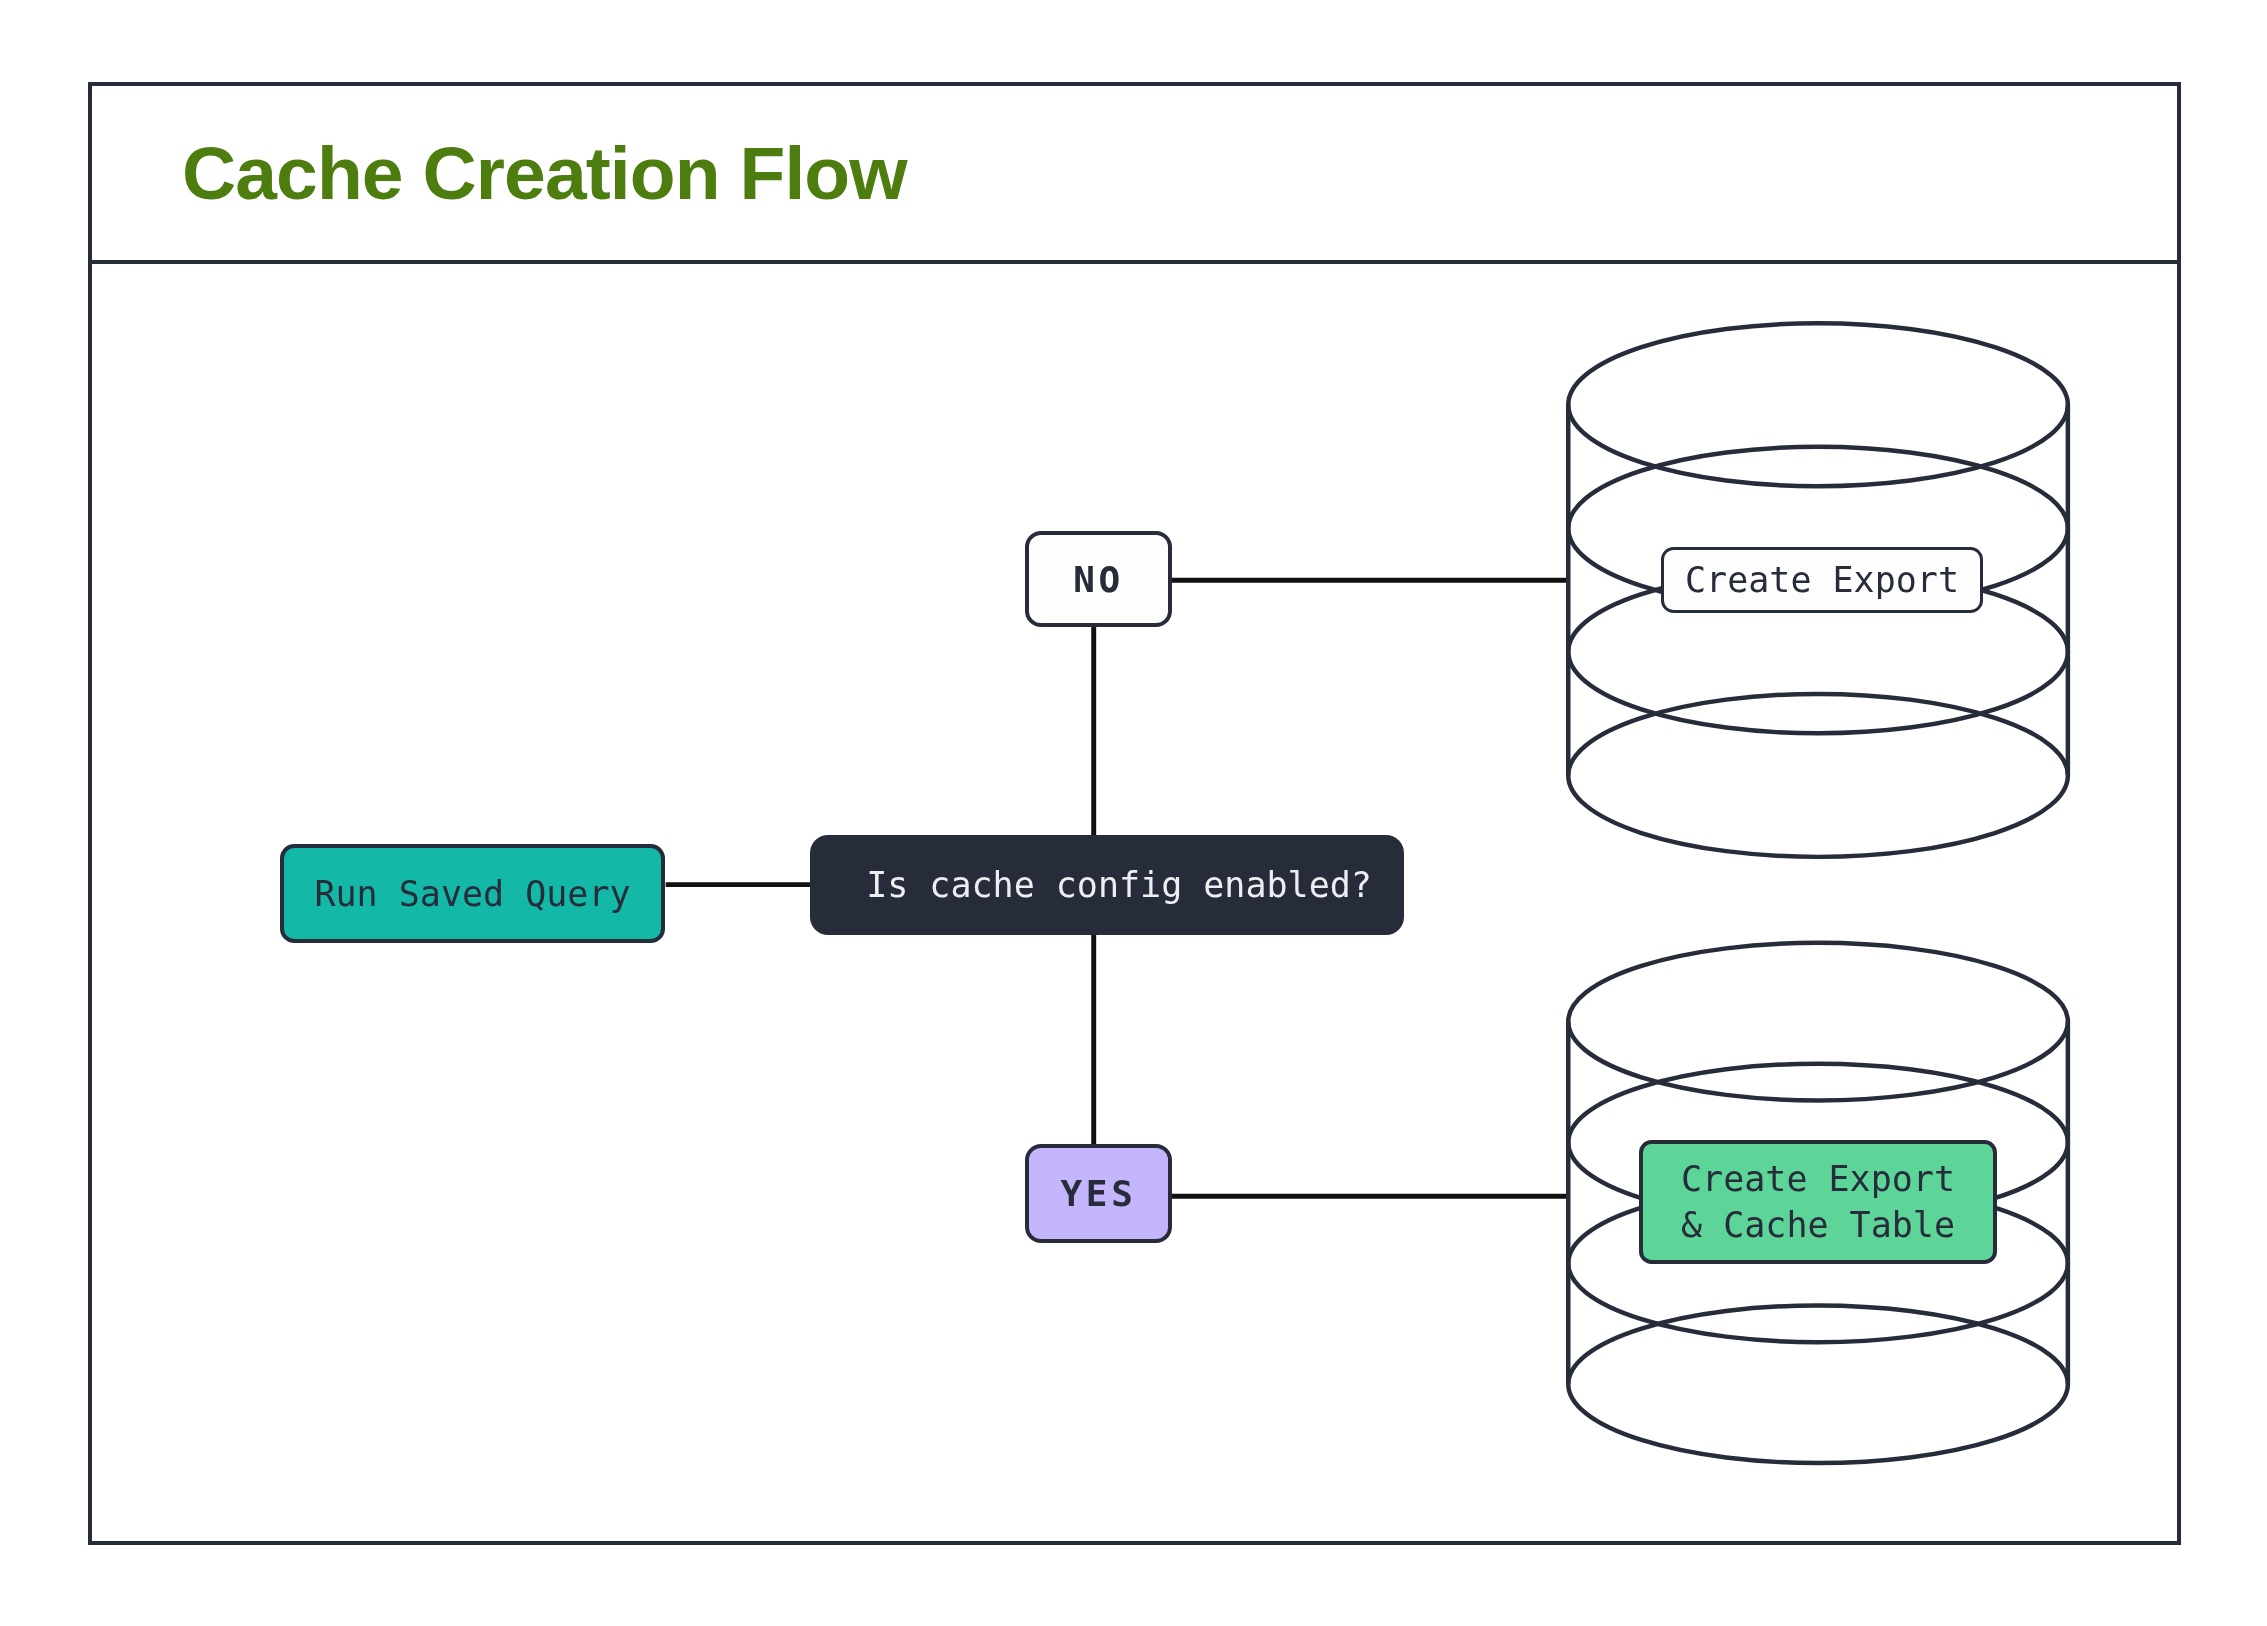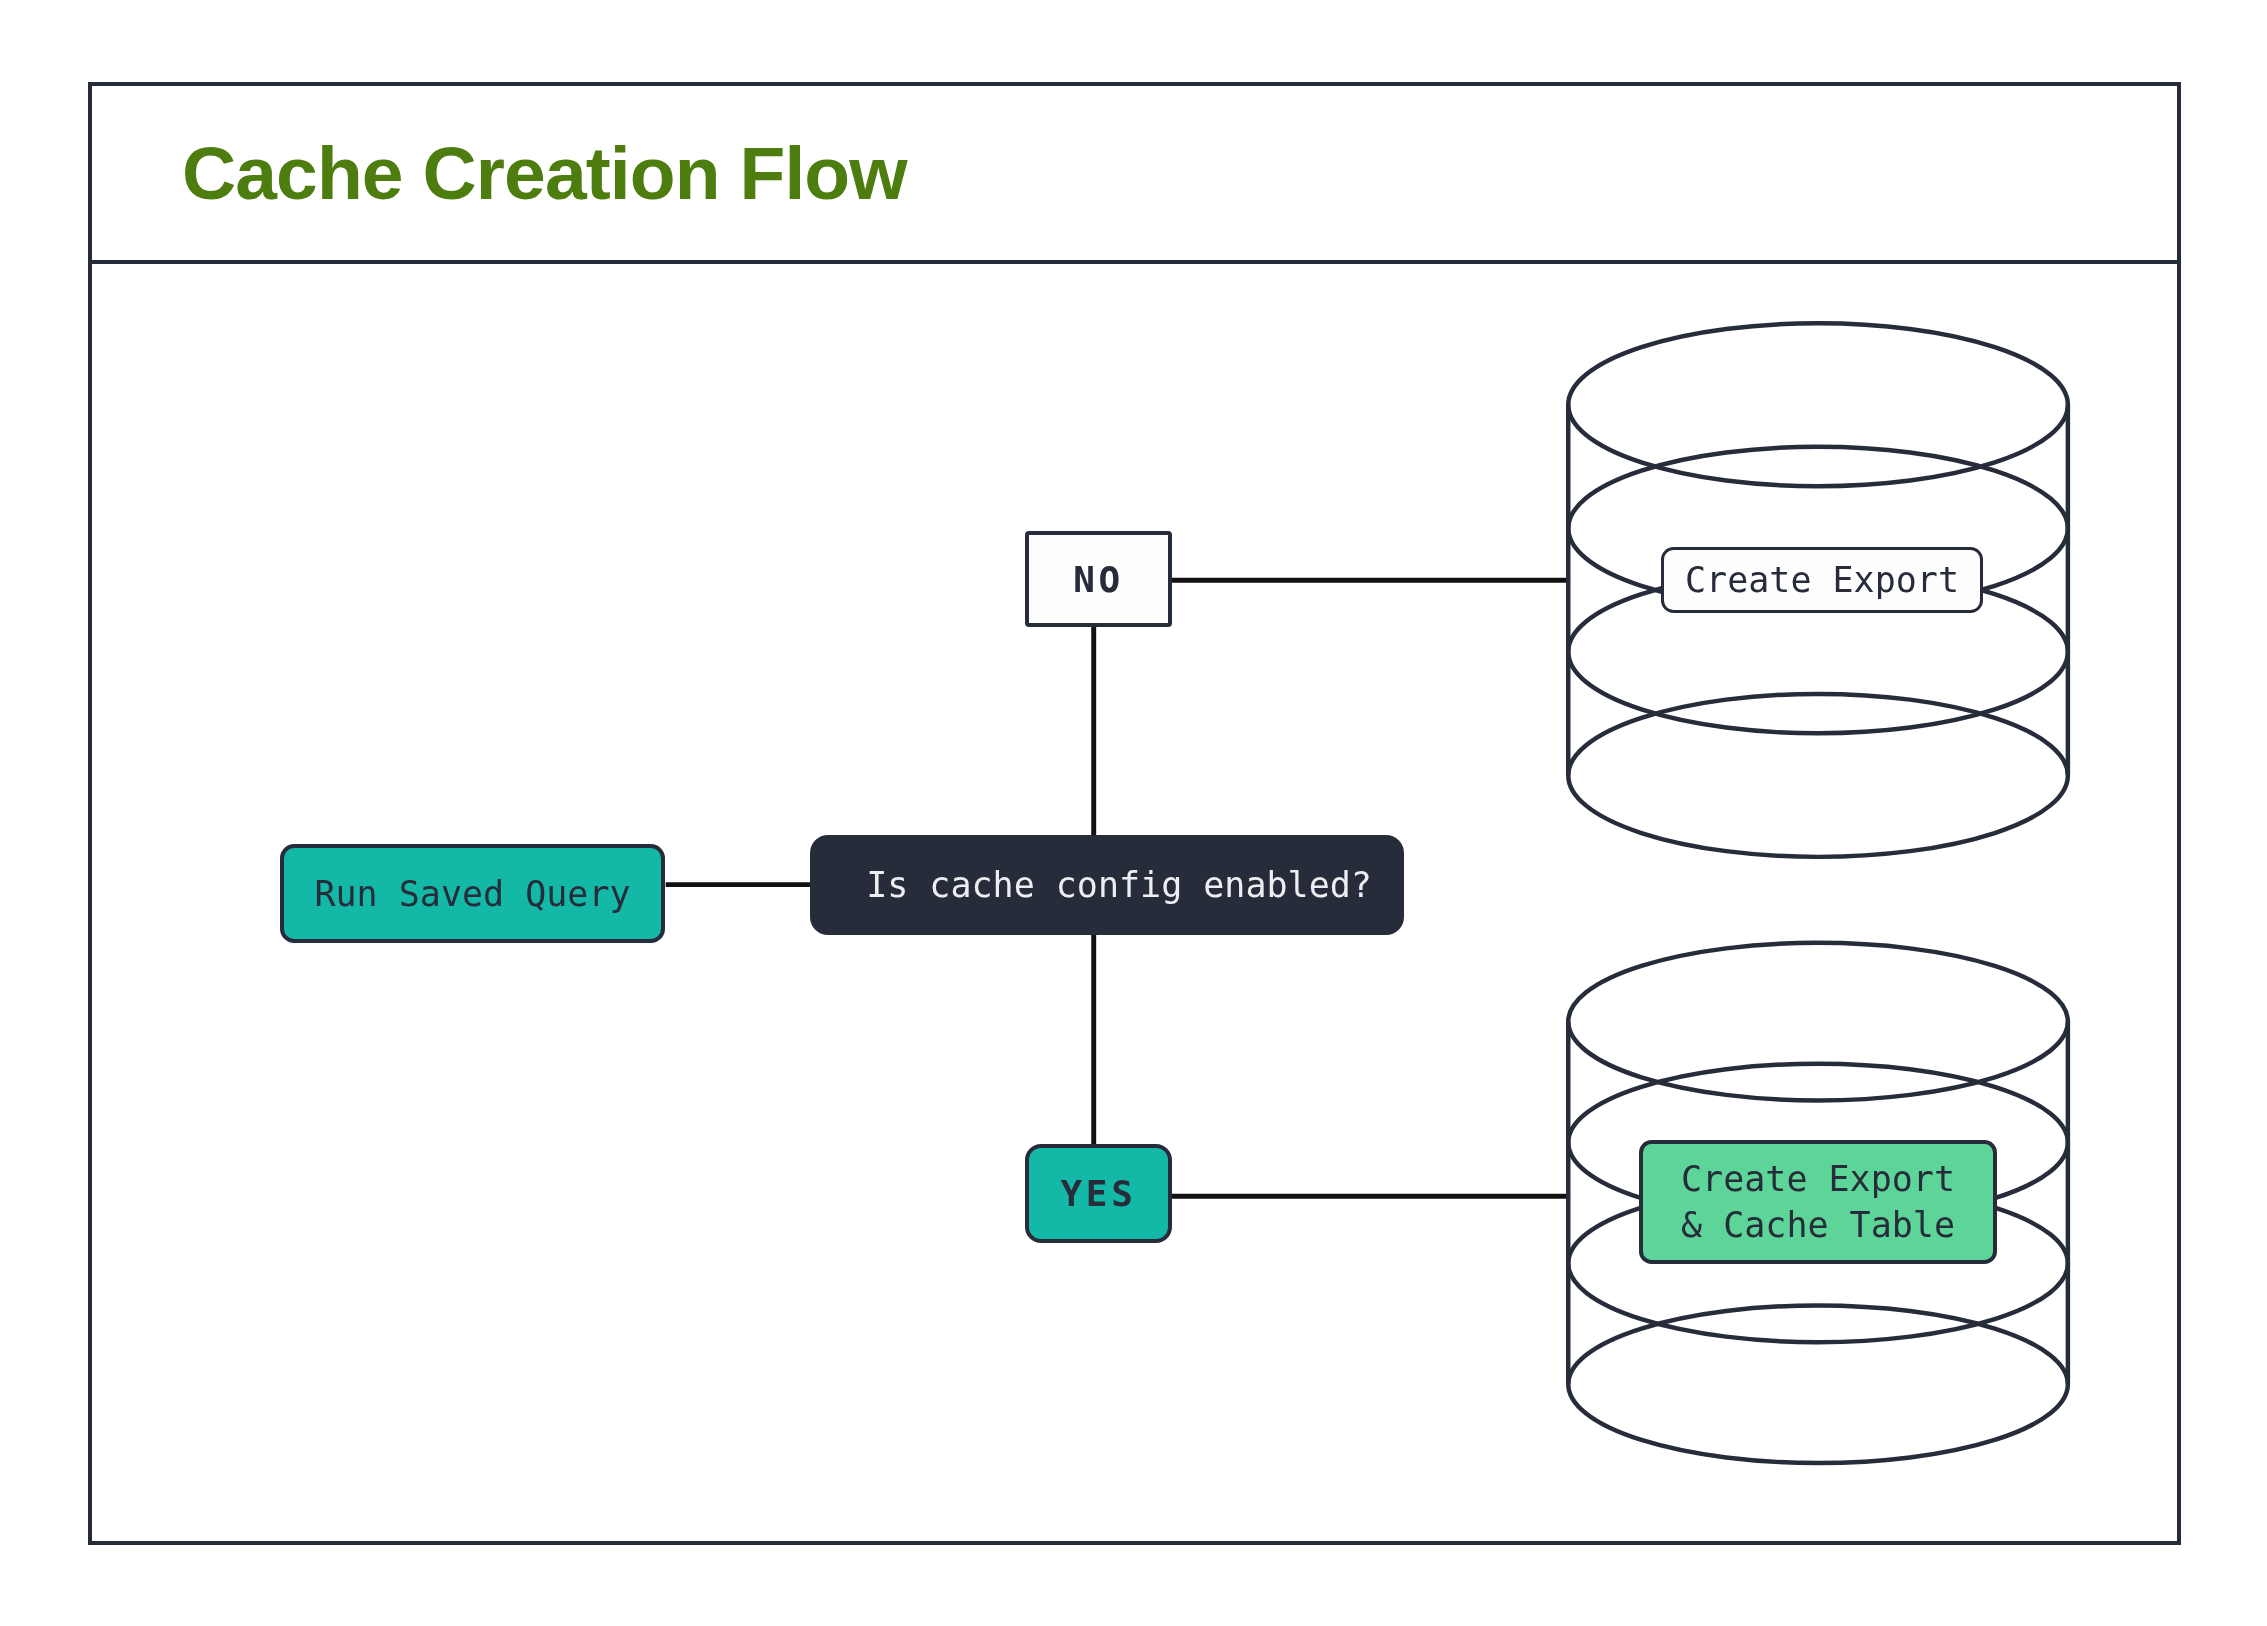--- a/index.html
+++ b/index.html
@@ -76,28 +76,28 @@
     background: #272C3A;
     border-radius: 18px;
     color: #EDEEF2;
     font-size: 35px;
     padding-left: 24px;
   }
   .node-no {
     left: 1025px; top: 531px; width: 147px; height: 96px;
     background: #FDFDFD;
     border: 4.5px solid #272C3A;
-    border-radius: 4px;
+    border-radius: 16px;
     font-size: 36px;
     font-weight: 700;
     letter-spacing: 3.6px;
   }
   .node-yes {
     left: 1025px; top: 1144px; width: 147px; height: 99px;
-    background: #14b8a6;
+    background: #c4b5fd;
     border: 4.5px solid #272C3A;
     border-radius: 16px;
     font-size: 36px;
     font-weight: 700;
     letter-spacing: 3.6px;
   }
   .label-create-export {
     left: 1661px; top: 547px; width: 322px; height: 66px;
     background: #FDFDFD;
     border: 3.6px solid #272C3A;

